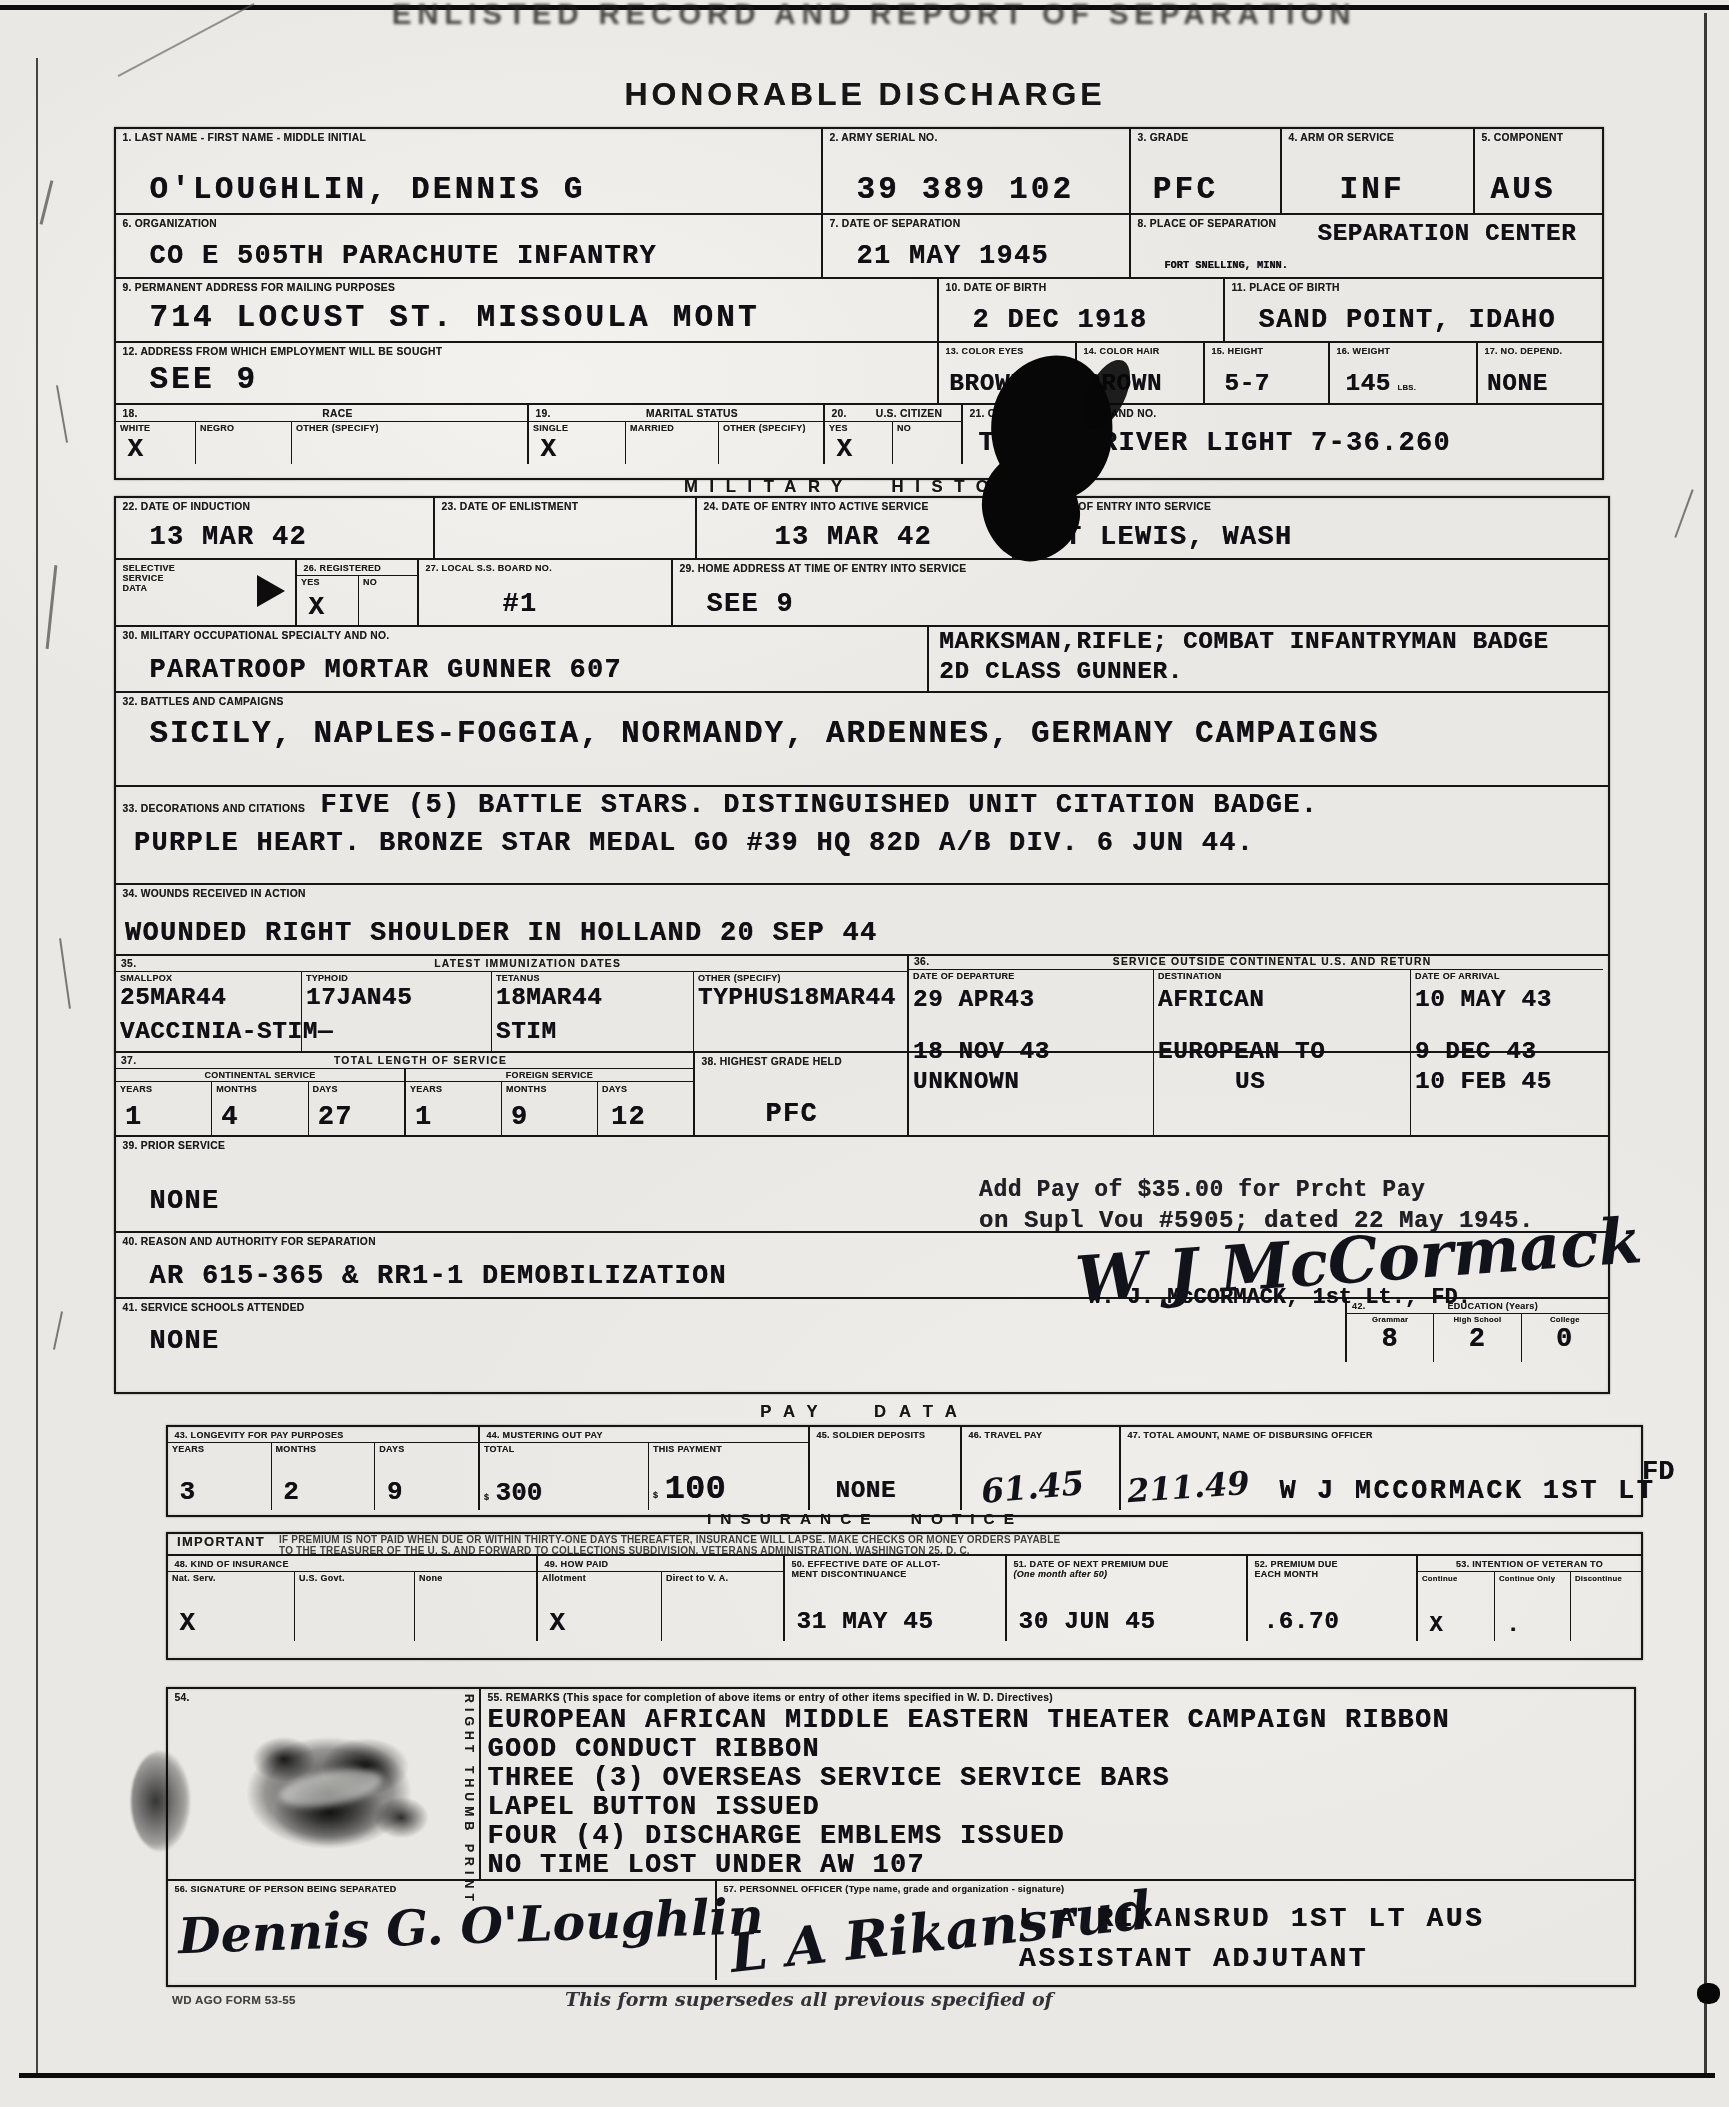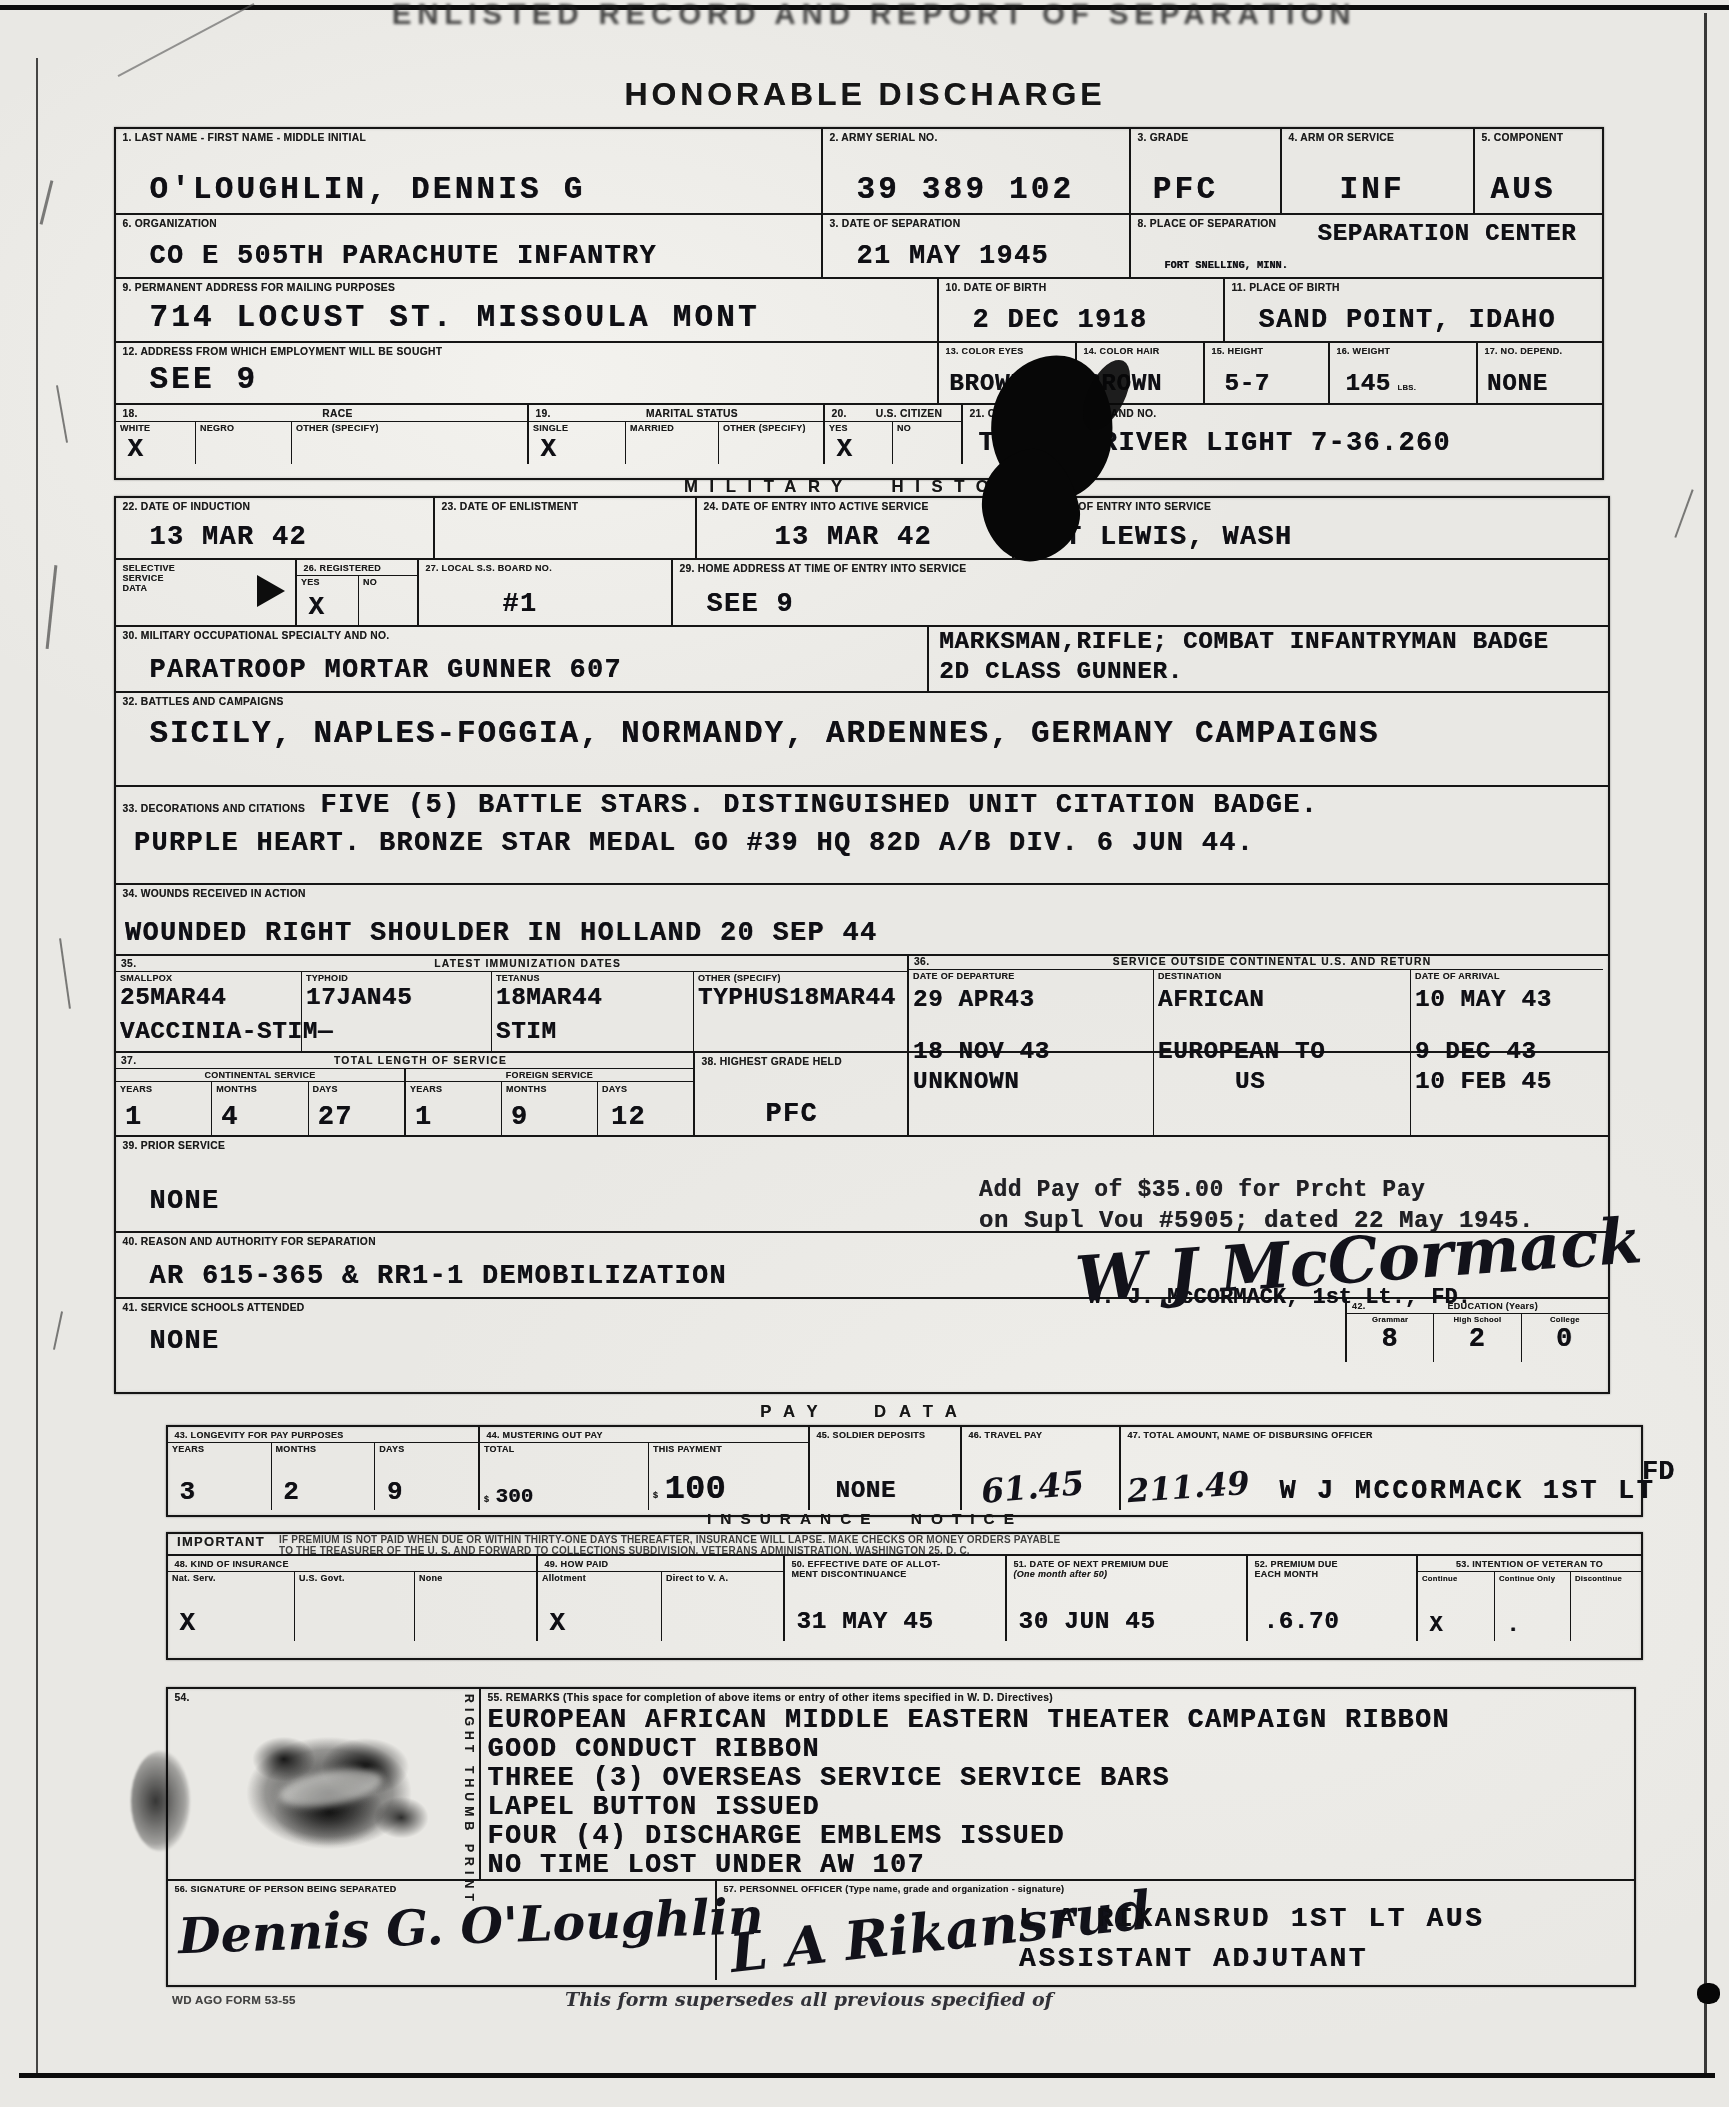--- a/index.html
+++ b/index.html
@@ -112,21 +112,21 @@
         <span class="lbl">5. COMPONENT</span>
         <span class="tw val" style="padding-left:9px">AUS</span>
       </div>
     </div>
     <div class="r" style="height:64px">
       <div class="c first" style="width:705px">
         <span class="lbl">6. ORGANIZATION</span>
         <span class="tw val sm">CO E 505TH PARACHUTE INFANTRY</span>
       </div>
       <div class="c" style="width:308px">
-        <span class="lbl">3. DATE OF SEPARATION</span>
+        <span class="lbl">7. DATE OF SEPARATION</span>
         <span class="tw val sm">21 MAY 1945</span>
       </div>
       <div class="c" style="width:467px">
         <span class="lbl">8. PLACE OF SEPARATION</span>
         <span class="tw val xs" style="margin-top:-9px;padding-left:180px">SEPARATION CENTER</span>
         <span class="tw val2 xs" style="margin-top:auto">FORT SNELLING, MINN.</span>
       </div>
     </div>
     <div class="r" style="height:64px">
       <div class="c first" style="width:821px">
@@ -493,21 +493,21 @@
       </div>
       <div class="c grp" style="width:330px">
         <div class="grp-h">
           <span class="lbl o">44. MUSTERING OUT PAY</span>
         </div>
         <div class="opts">
           <div class="opt first" style="width:168px">
             <span class="lbl o">TOTAL</span>
             <span style="margin-top:auto;display:flex;align-items:baseline;gap:6.4px">
               <span class="lbl o">$</span>
-              <span class="tw" style="font-size:21px">300</span>
+              <span class="tw" style="font-size:26px">300</span>
             </span>
           </div>
           <div class="opt" style="flex:1">
             <span class="lbl o">THIS PAYMENT</span>
             <span style="margin-top:auto;display:flex;align-items:baseline;gap:6.4px">
               <span class="lbl o">$</span>
               <span class="tw" style="font-size:34px">100</span>
             </span>
           </div>
         </div>

